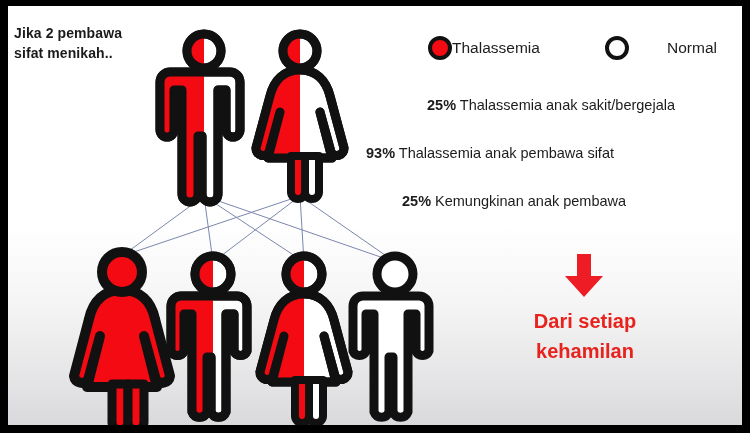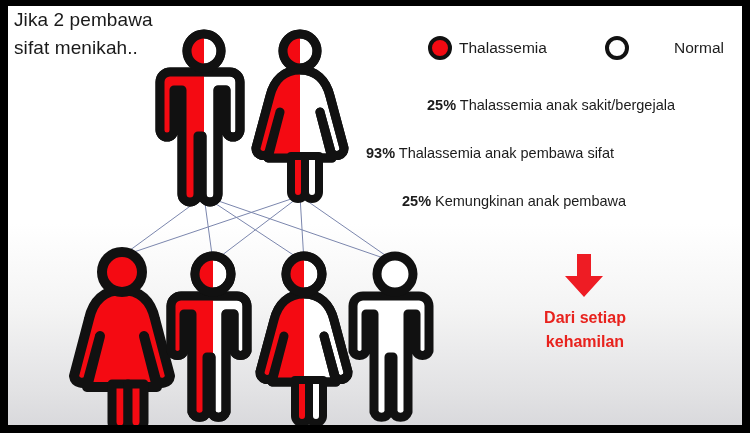--- a/index.html
+++ b/index.html
@@ -14,54 +14,54 @@
   }
   #canvas{
     position:absolute;
     left:8px; top:6px; width:734px; height:419px;
     background:linear-gradient(to bottom,#ffffff 0%,#ffffff 52%,#f4f4f4 72%,#e2e2e4 92%,#d9d9dc 100%);
     overflow:hidden;
   }
 
   
   #heading{
-    position:absolute; left:6px; top:0; width:140px;
-    font-size:19px; font-weight:normal; color:#1a1a1a;
+    position:absolute; left:6px; top:17px; width:140px;
+    font-size:14px; font-weight:bold; color:#1a1a1a;
     line-height:1.45; letter-spacing:.1px;
   }
 
   
   #legend{position:absolute; left:420px; top:30px; height:30px;}
   .legend-item{position:absolute; display:flex; align-items:center;}
   .dot{
     width:24px;height:24px;border-radius:50%;
     border:4px solid #111; box-sizing:border-box;
   }
   .dot.red{background:#f40a12;}
   .dot.white{background:#fdfdfd;}
-  .legend-label{margin-left:7px;font-size:15.5px;color:#1d1d1d;}
+  .legend-label{font-size:15.5px;color:#1d1d1d;}
   #legend-thal{left:0px;top:0px;}
   #legend-norm{left:177px;top:0px;gap:38px;}
 
   
   .prob{
     position:absolute; font-size:14.5px; color:#1c1c1c; white-space:nowrap;
   }
   .prob b{font-weight:bold;}
   #prob-0{left:419px; top:91px;}
   #prob-1{left:358px; top:139px;}
   #prob-2{left:394px; top:187px;}
 
   
   #arrow{
     position:absolute;left:556px;top:248px;width:40px;height:44px;
   }
   #caption{
     position:absolute;left:497px;top:300px;width:160px;
-    text-align:center;font-size:16px;font-weight:bold;
+    text-align:center;font-size:20px;font-weight:bold;
     color:#e8221d;line-height:1.5;
   }
 
   
   #pedigree{position:absolute;left:0;top:0;width:734px;height:419px;}
 </style>
 </head>
 <body>
 
 <div id="frame">

